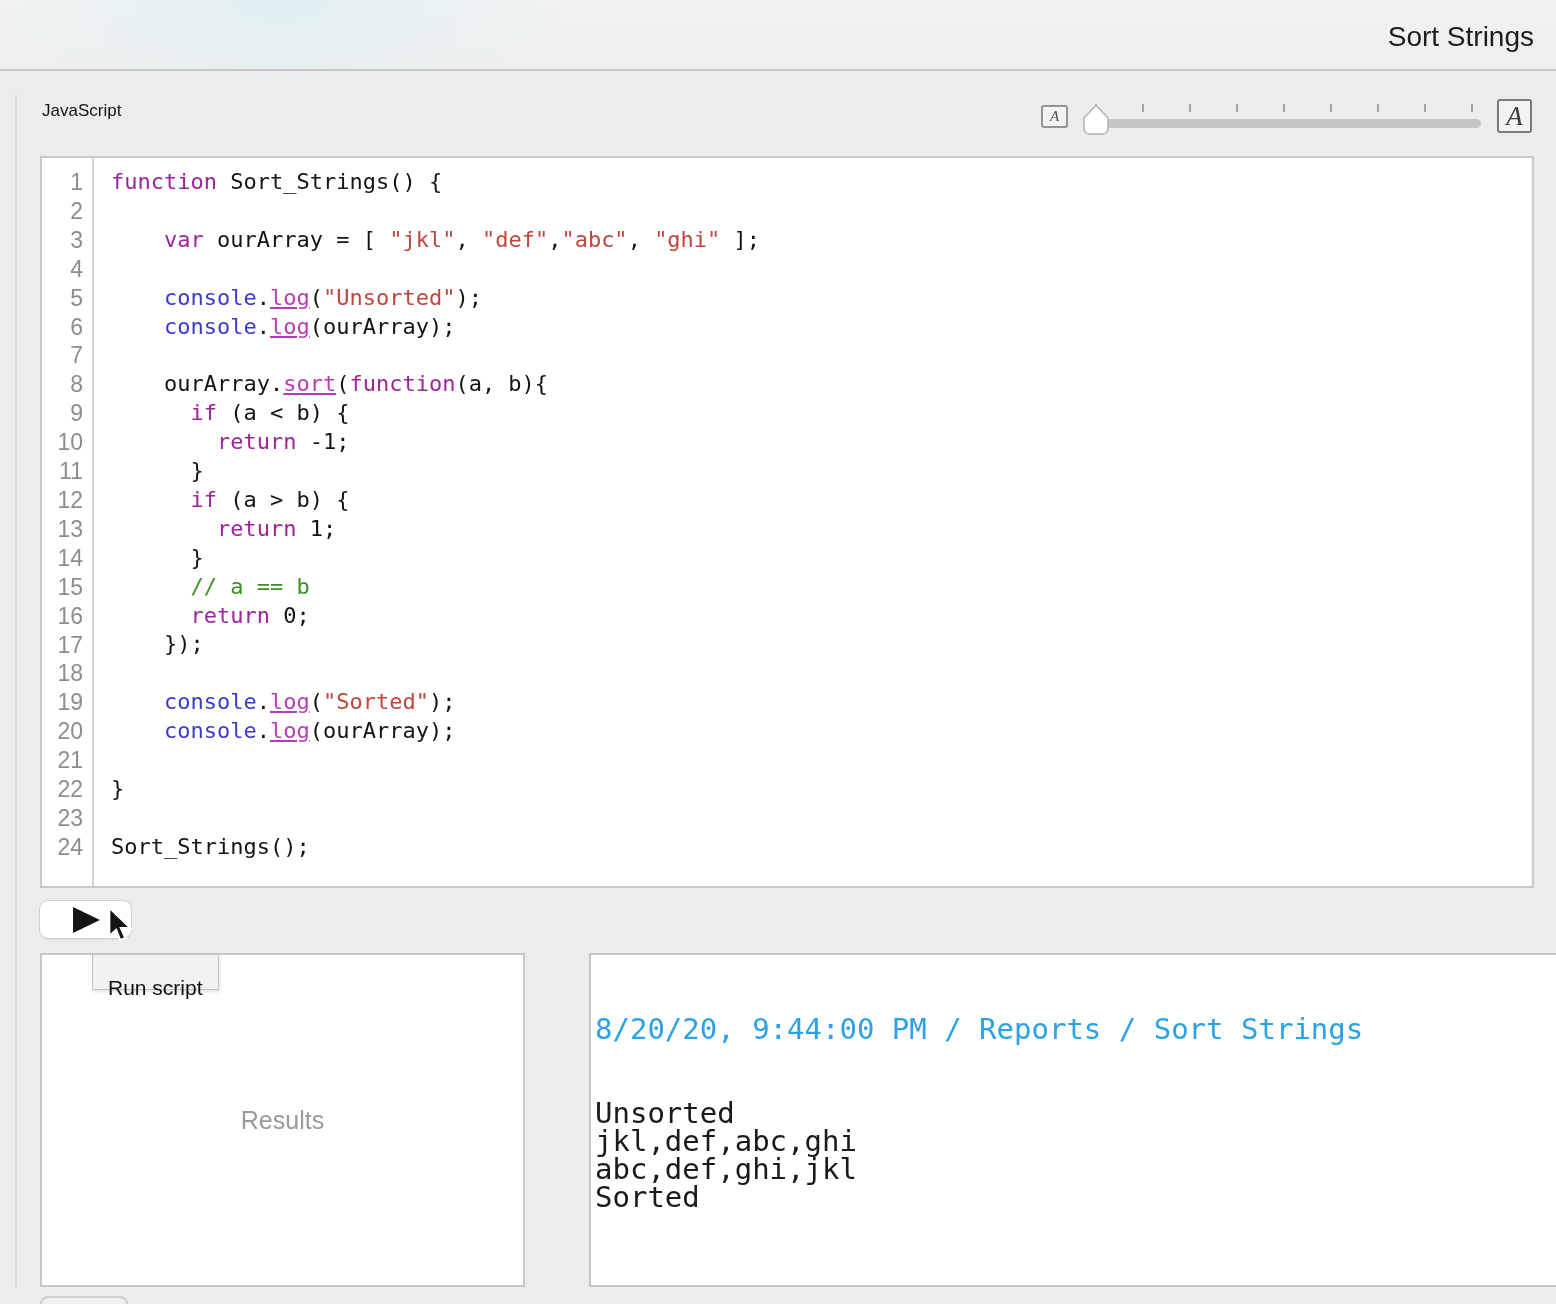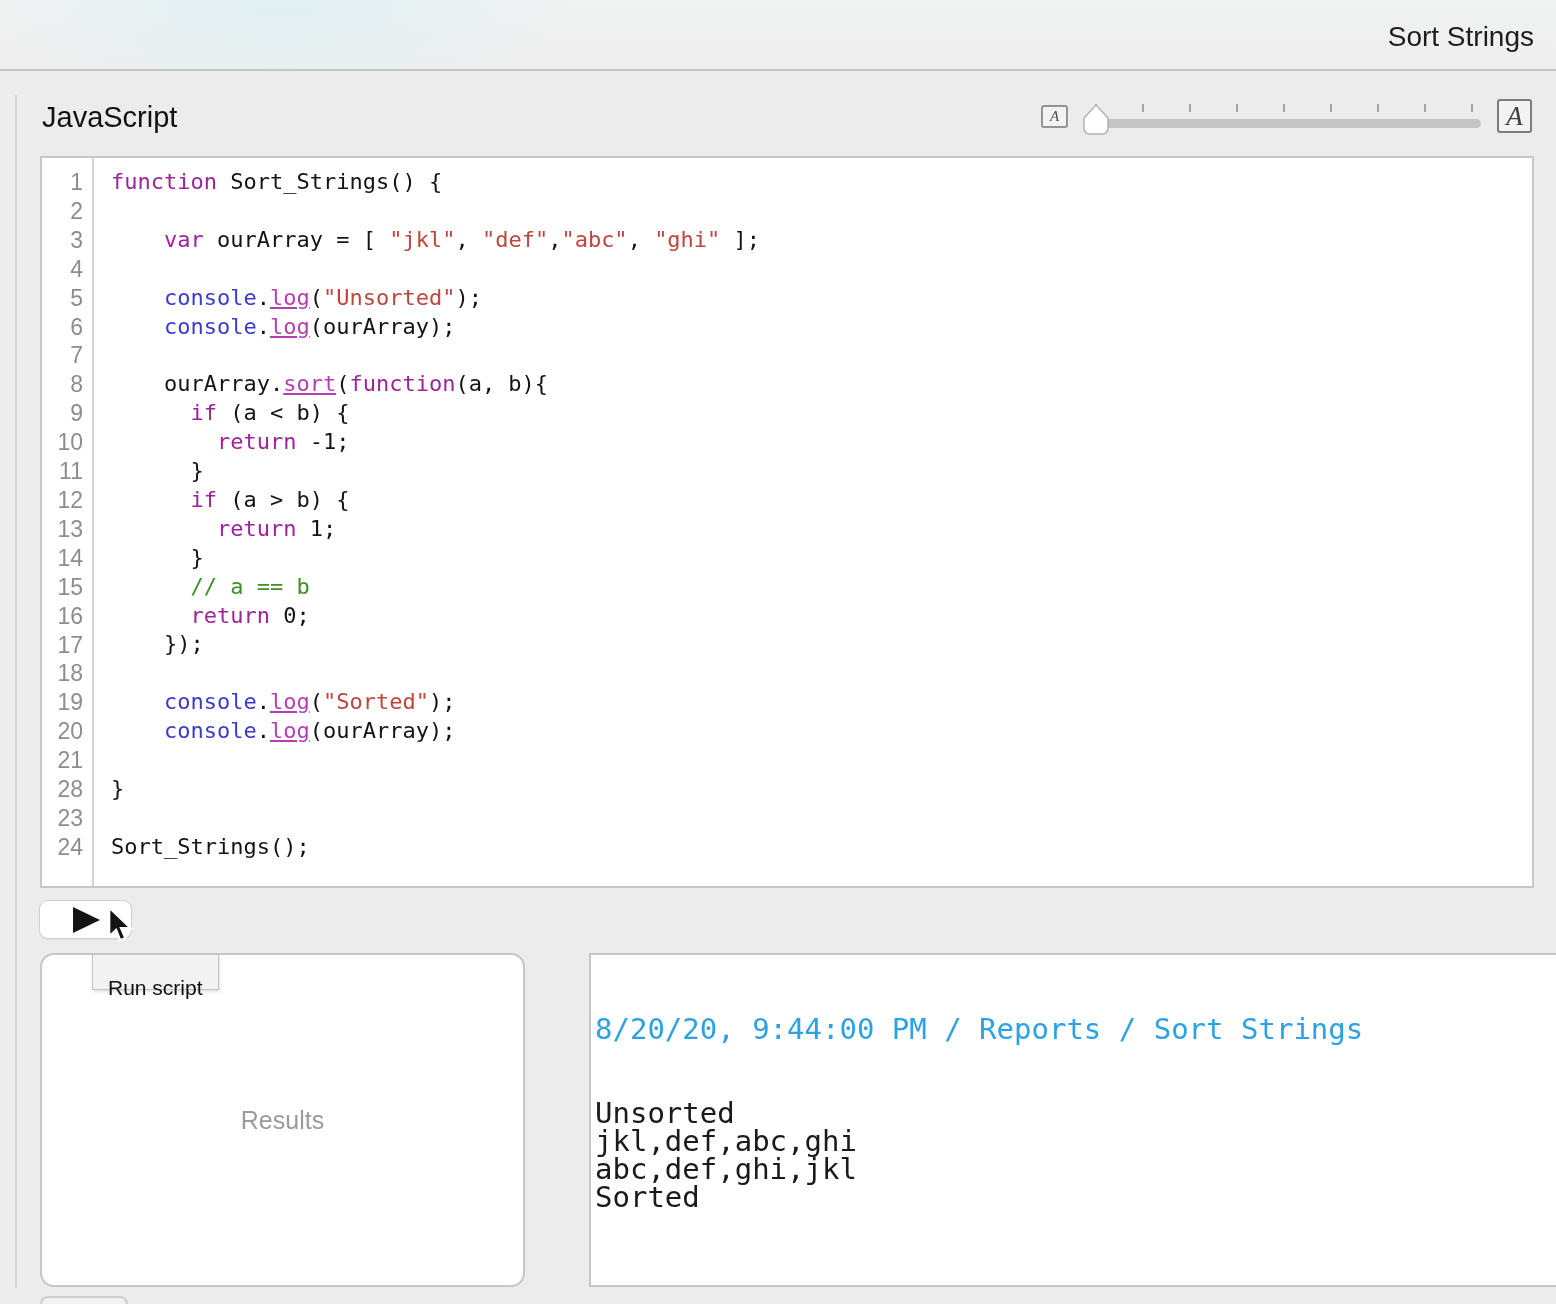--- a/index.html
+++ b/index.html
@@ -14,21 +14,21 @@
   .titlebar{
     position:absolute;left:0;top:0;width:1556px;height:71px;
     background:radial-gradient(ellipse 420px 160px at 18% 0%, rgba(213,238,243,.6), rgba(213,238,243,0) 70%),
                linear-gradient(#f1f2f2,#eeeeee);
     border-bottom:2px solid #c6c6c6;
   }
   .window-title{position:absolute;right:22px;top:21px;font-size:28px;color:#1d1d1f;}
 
   
   .left-rule{position:absolute;left:15px;top:95px;width:2px;height:1193px;background:#d8d8d8;}
-  .lang-label{position:absolute;left:42px;top:101px;font-size:29px;color:#121212;}
+  .lang-label{position:absolute;left:42px;top:101px;font-size:17px;color:#121212;}
 
   .font-box{position:absolute;border:2px solid #949494;border-radius:3px;background:#f3f3f3;
     display:flex;align-items:center;justify-content:center;color:#4f4f4f;
     font-family:"Liberation Serif",serif;font-style:italic;}
   .font-box.small{left:1041px;top:105px;width:27px;height:23px;font-size:15px;}
   .font-box.large{left:1497px;top:99px;width:35px;height:34px;font-size:27px;border-color:#7b7b7b;color:#3f3f3f;}
 
   .slider-ticks{position:absolute;left:1095px;top:104px;width:378px;display:flex;justify-content:space-between;}
   .slider-ticks span{width:2px;height:8px;background:#a3a3a3;}
   .slider-track{position:absolute;left:1093px;top:119px;width:388px;height:9px;border-radius:5px;background:#c5c5c5;}
@@ -55,21 +55,21 @@
     box-shadow:0 1px 1px rgba(0,0,0,.06);cursor:pointer;}
   .play-tri{width:0;height:0;border-left:27px solid #141414;border-top:13px solid transparent;
     border-bottom:13px solid transparent;margin-left:2px;}
   .cursor{position:absolute;left:103px;top:906px;z-index:6;}
   .tooltip{position:absolute;left:92px;top:954px;height:34px;padding:17px 15px;background:#f2f2f2;
     border:1px solid #c2c2c2;font-size:21px;line-height:32px;color:#111;z-index:5;
     box-shadow:1px 2px 3px rgba(0,0,0,.12);}
 
   
   .panel{position:absolute;top:953px;height:334px;background:#fff;border:2px solid #c6c6c6;}
-  .results-panel{left:40px;width:485px;display:flex;align-items:center;justify-content:center;border-radius:14px;}
+  .results-panel{left:40px;width:485px;display:flex;align-items:center;justify-content:center;}
   .results-placeholder{color:#9a9a9a;font-size:25px;}
   .output-panel{left:589px;width:1086px;padding:4px 10px 0 4px;font-family:"DejaVu Sans Mono",monospace;
     font-size:29px;line-height:28px;color:#1a1a1a;white-space:pre;overflow:hidden;}
   .output-header{color:var(--outhead);}
 
   .clipped-btn{position:absolute;left:40px;top:1296px;width:88px;height:28px;background:#f1f1f1;
     border:2px solid #cfcfcf;border-radius:8px;}
 </style>
 </head>
 <body>
@@ -121,21 +121,21 @@
       <div>12</div>
       <div>13</div>
       <div>14</div>
       <div>15</div>
       <div>16</div>
       <div>17</div>
       <div>18</div>
       <div>19</div>
       <div>20</div>
       <div>21</div>
-      <div>28</div>
+      <div>22</div>
       <div>23</div>
       <div>24</div>
     </div>
   <div class="code-pane"><div class="code-line"><span class="tok-kw">function</span><span class="tok-plain"> Sort_Strings() {</span></div><div class="code-line"></div><div class="code-line"><span class="tok-plain">    </span><span class="tok-kw">var</span><span class="tok-plain"> ourArray = [ </span><span class="tok-str">"jkl"</span><span class="tok-plain">, </span><span class="tok-str">"def"</span><span class="tok-plain">,</span><span class="tok-str">"abc"</span><span class="tok-plain">, </span><span class="tok-str">"ghi"</span><span class="tok-plain"> ];</span></div><div class="code-line"></div><div class="code-line"><span class="tok-plain">    </span><span class="tok-cons">console</span><span class="tok-plain">.</span><span class="tok-prop">log</span><span class="tok-plain">(</span><span class="tok-str">"Unsorted"</span><span class="tok-plain">);</span></div><div class="code-line"><span class="tok-plain">    </span><span class="tok-cons">console</span><span class="tok-plain">.</span><span class="tok-prop">log</span><span class="tok-plain">(ourArray);</span></div><div class="code-line"></div><div class="code-line"><span class="tok-plain">    ourArray.</span><span class="tok-prop">sort</span><span class="tok-plain">(</span><span class="tok-kw">function</span><span class="tok-plain">(a, b){</span></div><div class="code-line"><span class="tok-plain">      </span><span class="tok-kw">if</span><span class="tok-plain"> (a &lt; b) {</span></div><div class="code-line"><span class="tok-plain">        </span><span class="tok-kw">return</span><span class="tok-plain"> -1;</span></div><div class="code-line"><span class="tok-plain">      }</span></div><div class="code-line"><span class="tok-plain">      </span><span class="tok-kw">if</span><span class="tok-plain"> (a &gt; b) {</span></div><div class="code-line"><span class="tok-plain">        </span><span class="tok-kw">return</span><span class="tok-plain"> 1;</span></div><div class="code-line"><span class="tok-plain">      }</span></div><div class="code-line"><span class="tok-plain">      </span><span class="tok-cmt">// a == b</span></div><div class="code-line"><span class="tok-plain">      </span><span class="tok-kw">return</span><span class="tok-plain"> 0;</span></div><div class="code-line"><span class="tok-plain">    });</span></div><div class="code-line"></div><div class="code-line"><span class="tok-plain">    </span><span class="tok-cons">console</span><span class="tok-plain">.</span><span class="tok-prop">log</span><span class="tok-plain">(</span><span class="tok-str">"Sorted"</span><span class="tok-plain">);</span></div><div class="code-line"><span class="tok-plain">    </span><span class="tok-cons">console</span><span class="tok-plain">.</span><span class="tok-prop">log</span><span class="tok-plain">(ourArray);</span></div><div class="code-line"></div><div class="code-line"><span class="tok-plain">}</span></div><div class="code-line"></div><div class="code-line"><span class="tok-plain">Sort_Strings();</span></div></div>
 </div>
 
 <div class="run-btn">
   <span class="play-tri"></span>
 </div>
 <div class="cursor">

